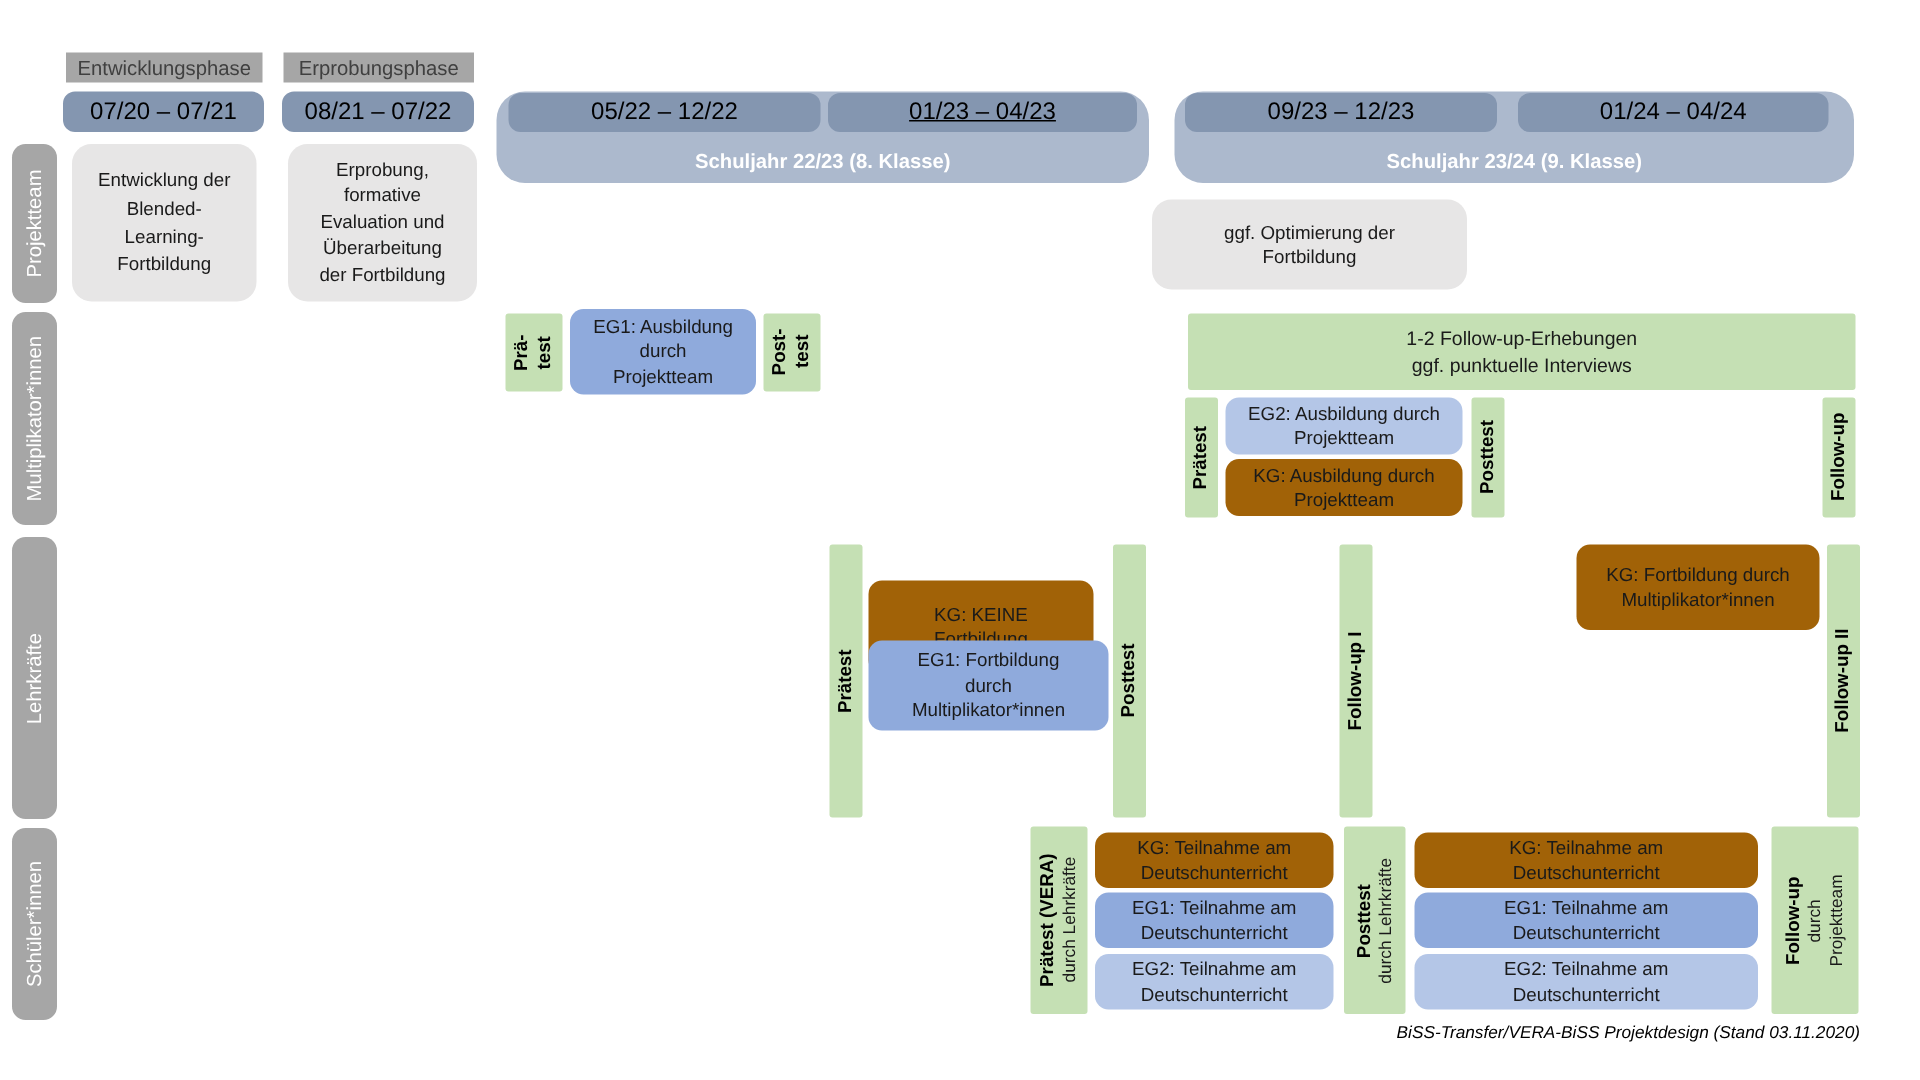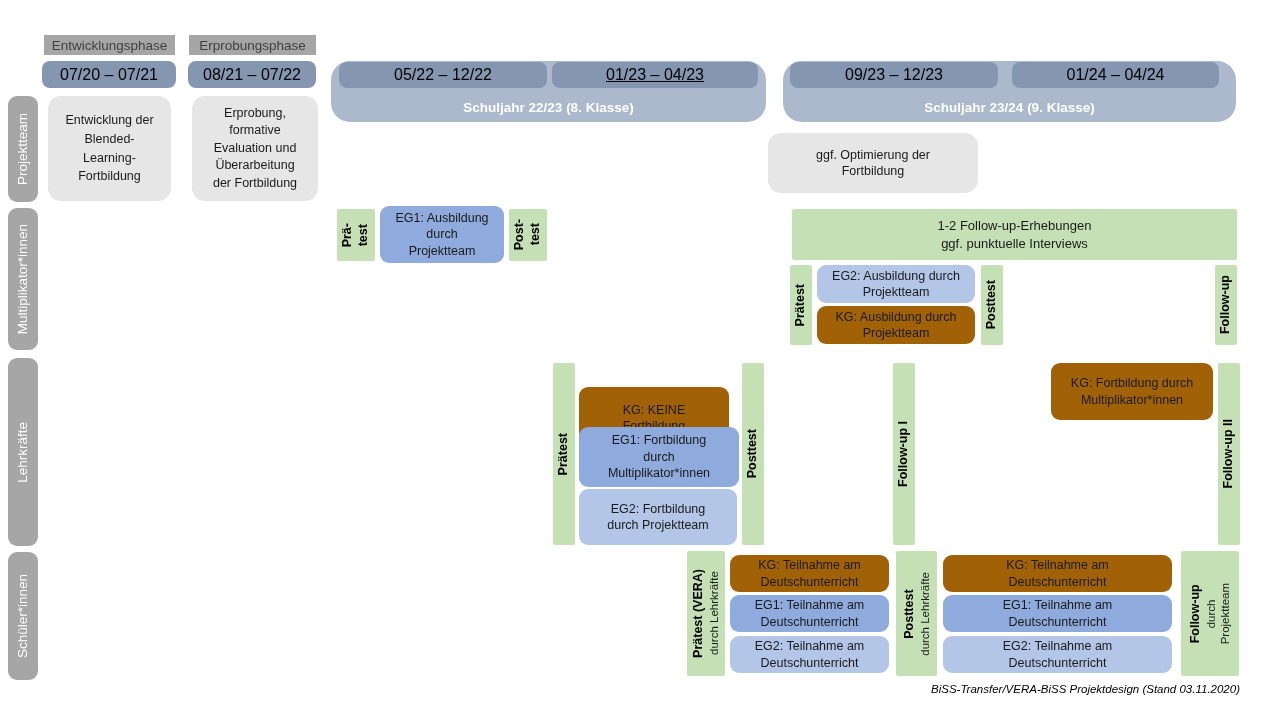--- a/index.html
+++ b/index.html
@@ -143,24 +143,20 @@
   </div>
   <div class="abs box kg flexc" style="left:579px; top:363px; width:150px; height:62px;margin-top:24px;">
     <span class="txt">KG: KEINE
 Fortbildung</span>
   </div>
   <div class="abs box eg1 flexc" style="left:579px; top:427px; width:160px; height:60px;">
     <span class="txt">EG1: Fortbildung
 durch
 Multiplikator*innen</span>
   </div>
-  <div class="abs box eg2 flexc" style="left:579px; top:489px; width:158px; height:56px;">
-    <span class="txt">EG2: Fortbildung
-durch Projektteam</span>
-  </div>
   <div class="abs green flexc" style="left:742px; top:363px; width:22px; height:182px;">
     <div class="vwrap">
         <div class="vbold">Posttest</div>
       </div>
   </div>
   <div class="abs green flexc" style="left:893px; top:363px; width:22px; height:182px;">
     <div class="vwrap">
         <div class="vbold">Follow-up I</div>
       </div>
   </div>

